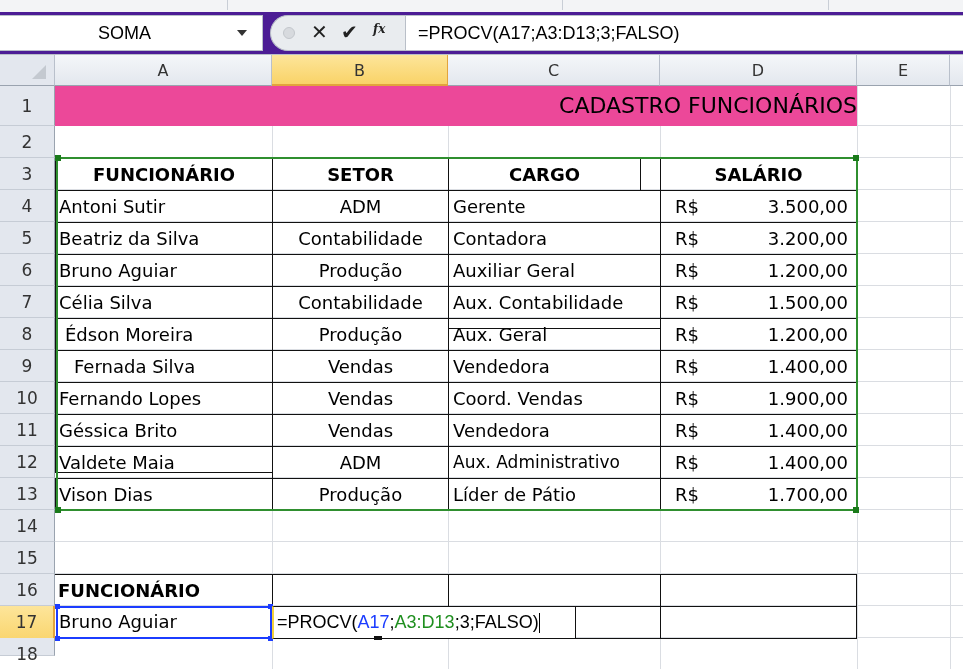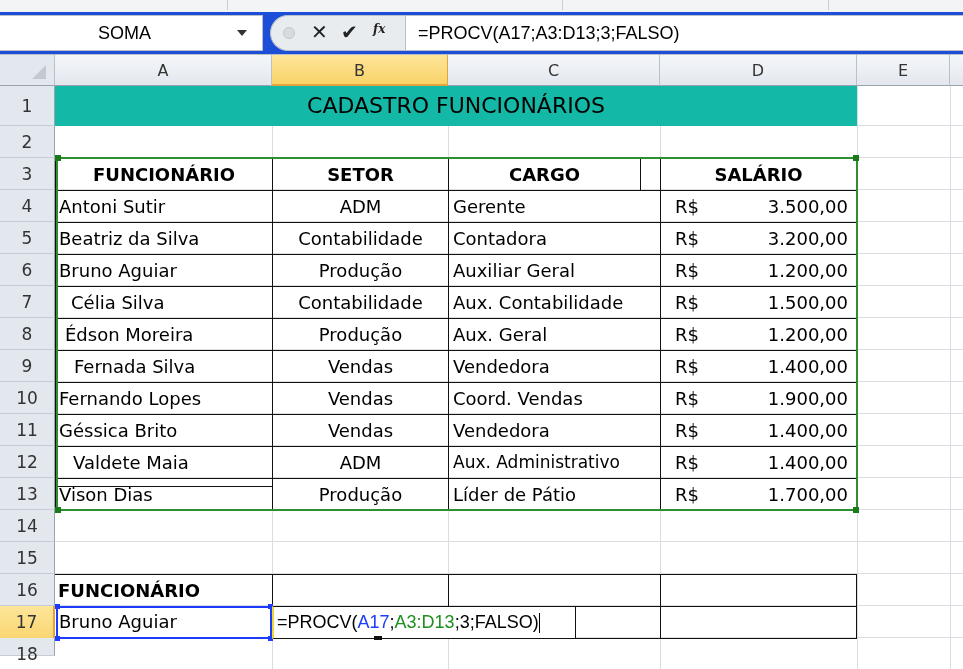--- a/index.html
+++ b/index.html
@@ -1,19 +1,19 @@
 <!DOCTYPE html>
 <html><head>
 <meta charset="utf-8">
 <style>
   html,body{margin:0;padding:0;background:#fff;}
   body{width:963px;height:669px;overflow:hidden;position:relative;font-family:"DejaVu Sans","Liberation Sans",sans-serif;color:#000;}
   .topstrip{position:absolute;left:0;top:0;width:963px;height:12px;background:#f3f4f6;border-bottom:1px solid #c9ced6;}
   .topstrip .sep{position:absolute;top:0;width:1px;height:10px;background:#c9ced6;}
-  .fbar{position:absolute;left:0;top:12px;width:963px;height:42px;background:#1d4ed8;border-bottom:1px solid #b9bfc8;text-align:right;}
+  .fbar{position:absolute;left:0;top:12px;width:963px;height:42px;background:#4c1d95;border-bottom:1px solid #b9bfc8;text-align:right;}
   .namebox{position:absolute;left:0;top:3px;width:262px;height:34px;background:#fff;border:1px solid #b9bfc8;border-left:none;}
   .namebox .val{position:absolute;left:98px;top:7px;font-size:18px;font-family:"Liberation Sans",sans-serif;}
   .namebox .dd{position:absolute;left:237px;top:14px;width:0;height:0;border-left:5px solid transparent;border-right:5px solid transparent;border-top:6px solid #333;}
   .fbtns{position:absolute;left:270px;top:3px;width:134px;height:34px;background:#e9ecef;border:1px solid #b9bfc8;border-radius:18px 0 0 18px;border-right:none;}
   .fbtns .dot{position:absolute;left:12px;top:11px;width:10px;height:10px;border-radius:50%;background:#d7dade;border:1px solid #c3c7cc;}
   .fbtns .ic{position:absolute;top:4px;font-size:20px;color:#222;}
   .finput{position:absolute;left:405px;top:3px;width:558px;height:34px;background:#fff;border:1px solid #b9bfc8;border-right:none;}
   .finput .val{position:absolute;left:12px;top:7px;font-size:18px;font-family:"Liberation Sans",sans-serif;white-space:nowrap;}
   .colhdr{position:absolute;top:55px;height:31px;background:linear-gradient(#f4f6f9,#e3e7ee);border-right:1px solid #b9c0cb;border-bottom:1px solid #9aa3af;text-align:center;font-size:16px;line-height:31px;color:#333;box-sizing:border-box;}
   .colhdr.sel{background:linear-gradient(#fde59a,#f9d368);border-right:1px solid #e2a43d;border-bottom:2px solid #e2a43d;}
@@ -111,21 +111,21 @@
   <div class="gl-h" style="top:327px"></div>
   <div class="gl-h" style="top:359px"></div>
   <div class="gl-h" style="top:391px"></div>
   <div class="gl-h" style="top:423px"></div>
   <div class="gl-h" style="top:455px"></div>
   <div class="gl-h" style="top:487px"></div>
   <div class="gl-h" style="top:519px"></div>
   <div class="gl-h" style="top:551px"></div>
 </div>
 
-<div class="cell title" style="left:55px;top:86px;width:802px;height:40px;line-height:40px;text-align:center;background:#14b8a6;">CADASTRO FUNCIONÁRIOS</div>
+<div class="cell title" style="left:55px;top:86px;width:802px;height:40px;line-height:40px;text-align:right;background:#ec4899;">CADASTRO FUNCIONÁRIOS</div>
 
 <div class="cell b hdr" style="left:55px;top:158px;width:218px;height:33px;line-height:31px">FUNCIONÁRIO</div>
 <div class="cell b hdr" style="left:272px;top:158px;width:177px;height:33px;line-height:31px">SETOR</div>
 <div class="cell b hdr" style="left:448px;top:158px;width:193px;height:33px;line-height:31px">CARGO</div>
 <div class="cell b hdr" style="left:660px;top:158px;width:197px;height:33px;line-height:31px">SALÁRIO</div>
 
 <div>
   <div class="cell b" style="left:55px;top:190px;width:218px;height:33px;line-height:31px;padding-left:3px">Antoni Sutir</div>
   <div class="cell b center" style="left:272px;top:190px;width:177px;height:33px;line-height:31px">ADM</div>
   <div class="cell b" style="left:448px;top:190px;width:213px;height:33px;line-height:31px;padding-left:4px">Gerente</div>
@@ -146,23 +146,23 @@
 <div>
   <div class="cell b" style="left:55px;top:254px;width:218px;height:33px;line-height:31px;padding-left:3px">Bruno Aguiar</div>
   <div class="cell b center" style="left:272px;top:254px;width:177px;height:33px;line-height:31px">Produção</div>
   <div class="cell b" style="left:448px;top:254px;width:213px;height:33px;line-height:31px;padding-left:4px">Auxiliar Geral</div>
   <div class="cell b money" style="left:660px;top:254px;width:197px;height:33px;line-height:31px">
       <span>R$</span>
       <span>1.200,00</span>
     </div>
 </div>
 <div>
-  <div class="cell b" style="left:55px;top:286px;width:218px;height:33px;line-height:31px;padding-left:15px">Célia Silva</div>
+  <div class="cell b" style="left:55px;top:286px;width:218px;height:33px;line-height:31px;padding-left:3px">Célia Silva</div>
   <div class="cell b center" style="left:272px;top:286px;width:177px;height:33px;line-height:31px">Contabilidade</div>
-  <div class="cell b" style="left:448px;top:286px;width:213px;height:33px;line-height:31px;padding-left:4px">Aux. Contabilidade</div>
+  <div class="cell b" style="left:448px;top:286px;width:213px;height:43px;line-height:31px;padding-left:4px">Aux. Contabilidade</div>
   <div class="cell b money" style="left:660px;top:286px;width:197px;height:33px;line-height:31px">
       <span>R$</span>
       <span>1.500,00</span>
     </div>
 </div>
 <div>
   <div class="cell b" style="left:55px;top:318px;width:218px;height:33px;line-height:31px;padding-left:9px">Édson Moreira</div>
   <div class="cell b center" style="left:272px;top:318px;width:177px;height:33px;line-height:31px">Produção</div>
   <div class="cell b" style="left:448px;top:318px;width:213px;height:33px;line-height:31px;padding-left:4px">Aux. Geral</div>
   <div class="cell b money" style="left:660px;top:318px;width:197px;height:33px;line-height:31px">
@@ -191,21 +191,21 @@
 <div>
   <div class="cell b" style="left:55px;top:414px;width:218px;height:33px;line-height:31px;padding-left:3px">Géssica Brito</div>
   <div class="cell b center" style="left:272px;top:414px;width:177px;height:33px;line-height:31px">Vendas</div>
   <div class="cell b" style="left:448px;top:414px;width:213px;height:33px;line-height:31px;padding-left:4px">Vendedora</div>
   <div class="cell b money" style="left:660px;top:414px;width:197px;height:33px;line-height:31px">
       <span>R$</span>
       <span>1.400,00</span>
     </div>
 </div>
 <div>
-  <div class="cell b" style="left:55px;top:446px;width:218px;height:41px;line-height:31px;padding-left:17px">Valdete Maia</div>
+  <div class="cell b" style="left:55px;top:446px;width:218px;height:27px;line-height:31px;padding-left:3px">Valdete Maia</div>
   <div class="cell b center" style="left:272px;top:446px;width:177px;height:33px;line-height:31px">ADM</div>
   <div class="cell b" style="left:448px;top:446px;width:213px;height:33px;line-height:31px;padding-left:4px;font-size:17px">Aux. Administrativo</div>
   <div class="cell b money" style="left:660px;top:446px;width:197px;height:33px;line-height:31px">
       <span>R$</span>
       <span>1.400,00</span>
     </div>
 </div>
 <div>
   <div class="cell b" style="left:55px;top:478px;width:218px;height:33px;line-height:31px;padding-left:3px">Vison Dias</div>
   <div class="cell b center" style="left:272px;top:478px;width:177px;height:33px;line-height:31px">Produção</div>

